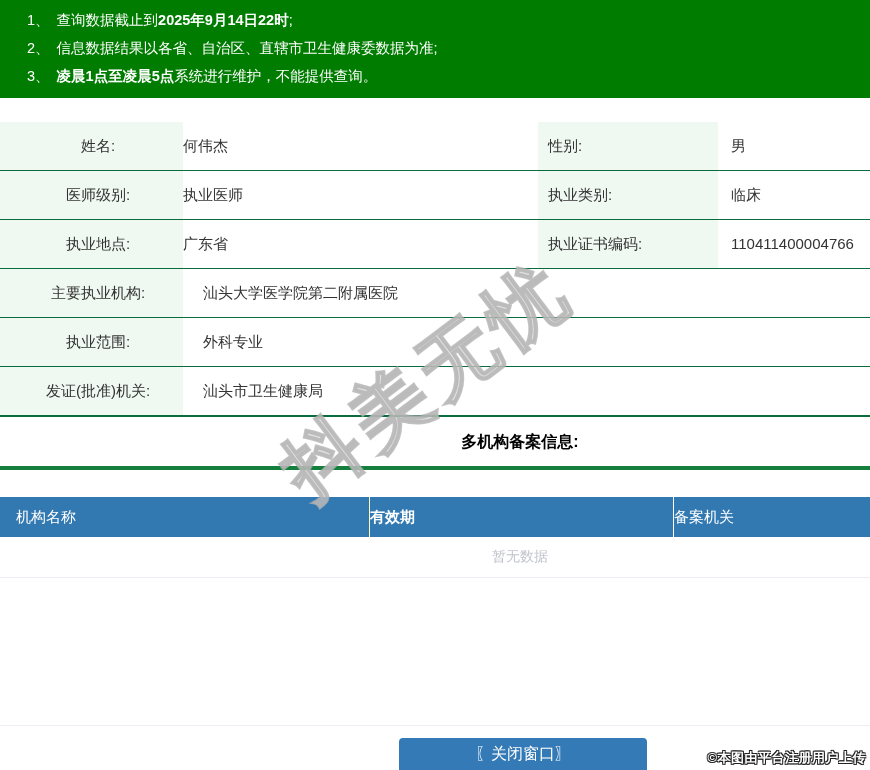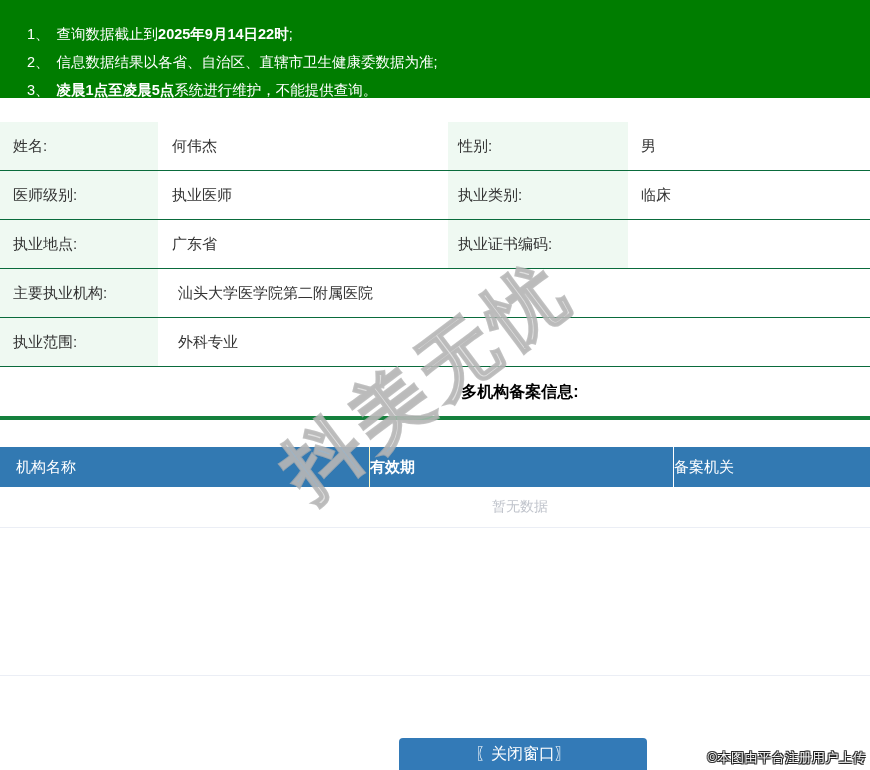--- a/index.html
+++ b/index.html
@@ -3,33 +3,33 @@
 <meta charset="utf-8">
 <style>
   html,body { margin:0; padding:0; }
   body {
     width:870px; height:770px; overflow:hidden; position:relative;
     background:#fff; color:#333;
     font-family:"Liberation Sans", sans-serif;
   }
 
   
-  .banner { background:#007D00; height:98px; padding-top:20px; box-sizing:border-box; }
+  .banner { background:#007D00; height:98px; padding-top:6px; box-sizing:border-box; }
   .notice-line { color:#fff; font-size:14.5px; line-height:28px; padding-left:27px; white-space:nowrap; }
   .notice-line .num { margin-right:7px; }
   .notice-line .seg-bold { font-weight:bold; }
 
   
   .info-table { margin-top:24px; }
   .irow { display:flex; height:48px; line-height:48px; border-bottom:1px solid #0A6B3C; font-size:15px; }
   .irow.last { border-bottom-width:2px; }
   .cell { box-sizing:border-box; overflow:hidden; white-space:nowrap; }
   .cell-label { background:#EFF9F2; }
-  .cl-left  { width:158px; padding-left:13px; }
-  .cv-left  { width:290px; padding-left:14px; }
+  .cl-left  { width:183px; padding-left:13px;text-align:center; }
+  .cv-left  { width:355px; }
   .cl-right { width:180px; padding-left:10px; background:#EFF9F2; }
   .cv-right { flex:1; padding-left:13px; }
   .cv-full  { flex:1; padding-left:20px; }
 
   
   .section-title {
     height:49px; line-height:49px; border-bottom:4px solid #15803d;
     text-align:center; font-weight:bold; font-size:16px; color:#000;
     padding-left:170px;
   }
@@ -49,21 +49,21 @@
   }
   .spacer { height:147px; border-bottom:1px solid #EBEEF5; }
 
   
   .close-btn {
     position:absolute; left:399px; top:738px; width:248px; height:44px;
     background:#337AB7; color:#fff; font-size:16px; border:none; border-radius:4px;
     text-align:center; font-family:inherit; cursor:pointer; padding-bottom:12px;
   }
   .attribution {
-    position:absolute; right:4px; top:749px; font-size:13px; font-weight:normal; color:#fff;
+    position:absolute; right:4px; top:749px; font-size:13px; font-weight:bold; color:#fff;
     letter-spacing:0.5px;
     text-shadow:-1px -1px 0 #222, 1px -1px 0 #222, -1px 1px 0 #222, 1px 1px 0 #222, 0 1px 0 #222, 0 -1px 0 #222;
     padding-left:24px;
   }
 
   
   .watermark {
     position:absolute; left:228px; top:330px; width:400px; text-align:center;
     font-size:76px; font-weight:bold; letter-spacing:8px; white-space:nowrap;
     transform:rotate(-37deg);
@@ -98,28 +98,33 @@
   <div class="irow">
     <div class="cell cell-label cl-left">医师级别:</div>
     <div class="cell cv-left">执业医师</div>
     <div class="cell cl-right">执业类别:</div>
     <div class="cell cv-right">临床</div>
   </div>
   <div class="irow">
     <div class="cell cell-label cl-left">执业地点:</div>
     <div class="cell cv-left">广东省</div>
     <div class="cell cl-right">执业证书编码:</div>
+    <div class="cell cv-right">110411400004766</div>
   </div>
   <div class="irow">
     <div class="cell cell-label cl-left">主要执业机构:</div>
     <div class="cell cv-full">汕头大学医学院第二附属医院</div>
   </div>
   <div class="irow">
     <div class="cell cell-label cl-left">执业范围:</div>
     <div class="cell cv-full">外科专业</div>
+  </div>
+  <div class="irow last">
+    <div class="cell cell-label cl-left">发证(批准)机关:</div>
+    <div class="cell cv-full">汕头市卫生健康局</div>
   </div>
 </div>
 
 <div class="section-title">多机构备案信息:</div>
 
 <div class="records-header">
   <div class="rh rh1">机构名称</div>
   <div class="rh rh2">有效期</div>
   <div class="rh rh3">备案机关</div>
 </div>

